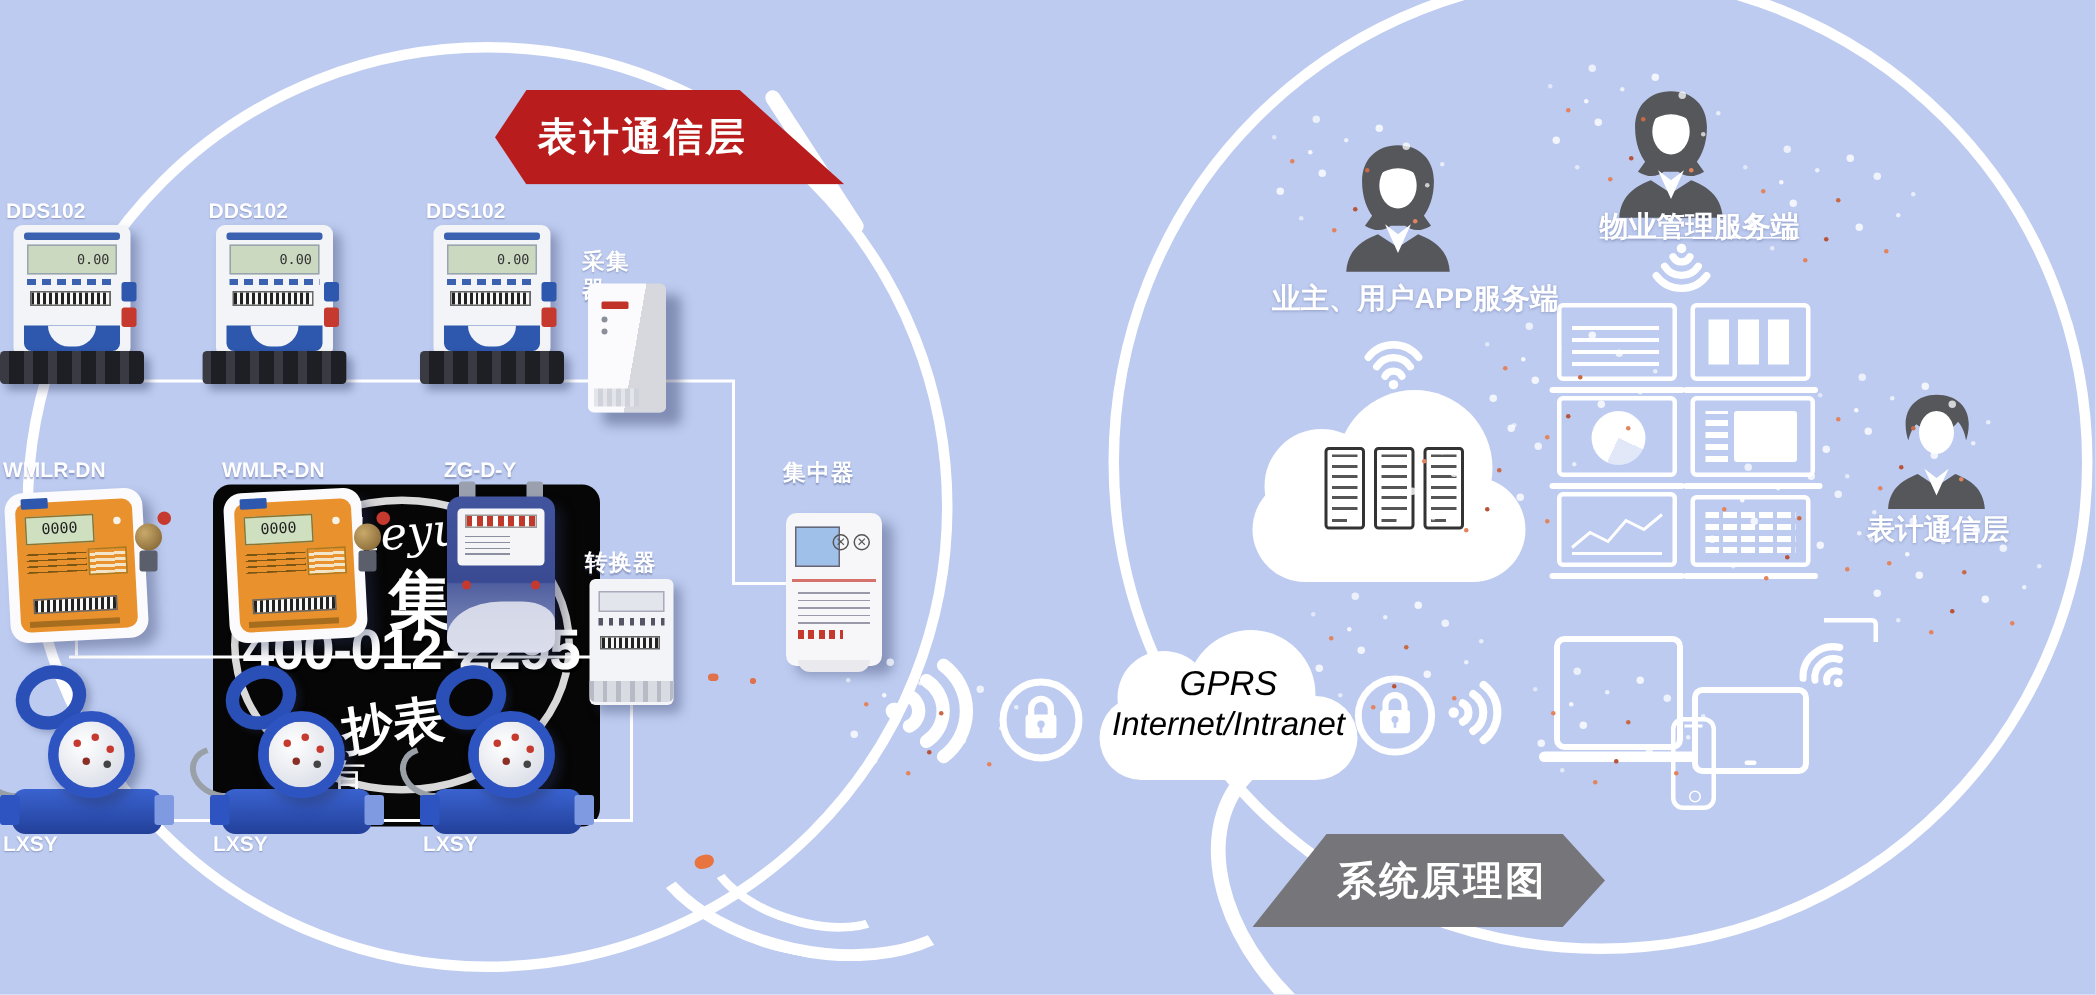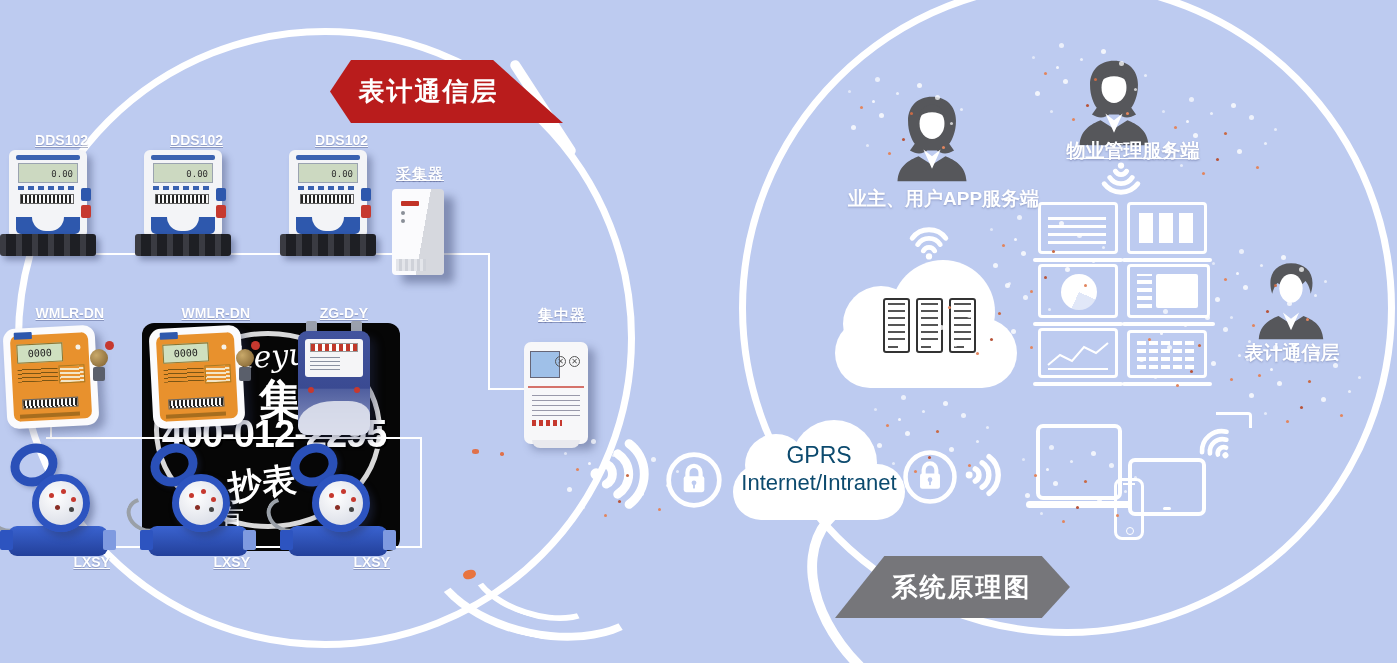--- a/index.html
+++ b/index.html
@@ -29,21 +29,21 @@
   .wm-script{position:absolute;left:58px;top:16px;font-family:"DejaVu Serif",serif;font-style:italic;font-size:30px;color:#fff;transform:rotate(-4deg);}
   .wm-brand{position:absolute;left:84px;top:48px;font-size:44px;font-weight:bold;color:#fff;margin-left:33px;}
   .wm-phone{position:absolute;left:-6px;top:90px;width:276px;text-align:center;font-size:38px;font-weight:bold;color:#fff;letter-spacing:-1px;text-shadow:2px 2px 0 #000;z-index:2;white-space:nowrap;}
   .wm-top{position:absolute;left:86px;top:138px;font-size:34px;font-weight:bold;color:#fff;transform:rotate(-8deg);}
   .wm-bot{position:absolute;left:50px;top:178px;font-size:26px;color:#fff;}
 
   
   .ln{position:absolute;background:#fff;z-index:2;}
 
   
-  .dlabel{position:absolute;left:0;right:4px;text-align:right;color:#fff;font-weight:bold;font-size:14px;text-shadow:0 1px 1px rgba(60,70,120,.4);text-decoration:underline;}
+  .dlabel{position:absolute;left:0;right:14px;text-align:left;color:#fff;font-weight:bold;font-size:14px;text-shadow:0 1px 1px rgba(60,70,120,.4);}
   .dlabel-cn{font-size:15px;letter-spacing:1px;}
 
   
   .dds{position:absolute;width:88px;height:136px;z-index:3;}
   .dds-body{position:absolute;left:5px;top:18px;width:78px;height:88px;background:#f3f4f7;border-radius:6px;box-shadow:5px 5px 7px rgba(40,50,90,.35);}
   .dds-hdr{position:absolute;left:7px;top:5px;right:7px;height:5px;background:#3a62b0;border-radius:2px;}
   .dds-lcd{position:absolute;left:9px;top:13px;right:9px;height:20px;background:#ccd9c1;border:1px solid #9aa3b0;font-family:"DejaVu Sans Mono",monospace;font-size:9px;color:#333;text-align:right;padding:5px 4px 0 0;}
   .dds-row{position:absolute;left:9px;top:36px;right:9px;height:4px;background:repeating-linear-gradient(90deg,#3a62b0 0 6px,transparent 6px 10px);}
   .dds-bar{position:absolute;left:11px;top:44px;right:13px;height:10px;background:repeating-linear-gradient(90deg,#222 0 2px,#f8f8f8 2px 4px);border:1px solid #666;}
   .dds-band{position:absolute;left:7px;bottom:4px;right:7px;height:17px;background:#2e58ad;border-radius:0 0 5px 5px;overflow:hidden;}
@@ -115,21 +115,21 @@
   .lxsy-wire{position:absolute;left:-16px;top:58px;width:42px;height:34px;border:4px solid transparent;border-left-color:#9aa0a8;border-bottom-color:#9aa0a8;border-radius:50%;transform:rotate(24deg);}
   .lxsy .dlabel{top:114px;}
 
   
   .wifi{position:absolute;z-index:4;}
   .lock{position:absolute;z-index:4;}
   .cloud{position:absolute;z-index:4;}
   .cloud-base{position:absolute;left:0;right:0;bottom:4px;height:56px;background:#fff;border-radius:30px;}
   .cloud-b1{position:absolute;width:62px;height:62px;border-radius:50%;background:#fff;}
   .cloud-b2{position:absolute;width:86px;height:86px;border-radius:50%;background:#fff;}
-  .cloud-text{position:absolute;left:0;right:0;top:22px;text-align:center;color:#0c4a6e;font-size:22px;line-height:1.2;z-index:2;}
+  .cloud-text{position:absolute;left:0;right:0;top:22px;text-align:center;color:#000000;font-size:22px;line-height:1.2;z-index:2;font-style:italic;}
   .cloud-text .l1{font-size:23px;}
   .srv-cloud .cloud-base{height:70px;border-radius:36px;bottom:8px;}
   .rack{position:absolute;top:42px;width:27px;height:55px;background:#fff;border:2px solid #333;border-radius:3px;z-index:2;}
   .rack::before{content:'';position:absolute;left:3px;right:3px;top:3px;bottom:8px;background:repeating-linear-gradient(180deg,#555 0 2px,transparent 2px 7px);}
   .rack::after{content:'';position:absolute;left:3px;bottom:3px;width:10px;height:2px;background:#555;}
 
   
   .avatar{position:absolute;z-index:4;}
   .plabel{position:absolute;color:#fff;font-weight:bold;font-size:19px;text-align:center;z-index:4;text-shadow:0 1px 2px rgba(60,70,120,.35);white-space:nowrap;}
 
@@ -289,20 +289,29 @@
       <div class="zg-panel">
         <div class="zg-digits"></div>
         <div class="zg-text"></div>
       </div>
       <div class="zg-wave"></div>
       <div class="zg-btn" style="left:10px;top:56px;"></div>
       <div class="zg-btn" style="right:10px;top:56px;"></div>
     </div>
   </div>
 
+  <div class="conv">
+    <div class="dlabel dlabel-cn">转换器</div>
+    <div class="conv-box">
+      <div class="conv-disp"></div>
+        <div class="conv-dots"></div>
+      <div class="conv-bar"></div>
+      <div class="conv-base"></div>
+    </div>
+  </div>
 
   <div class="conc">
     <div class="dlabel dlabel-cn">集中器</div>
     <div class="conc-box">
       <div class="conc-lcd"></div>
       <div class="conc-x" style="right:8px;top:14px;">✕</div>
       <div class="conc-x" style="right:22px;top:14px;">✕</div>
       <div class="conc-div"></div>
         <div class="conc-rows"></div>
         <div class="conc-btns"></div>

